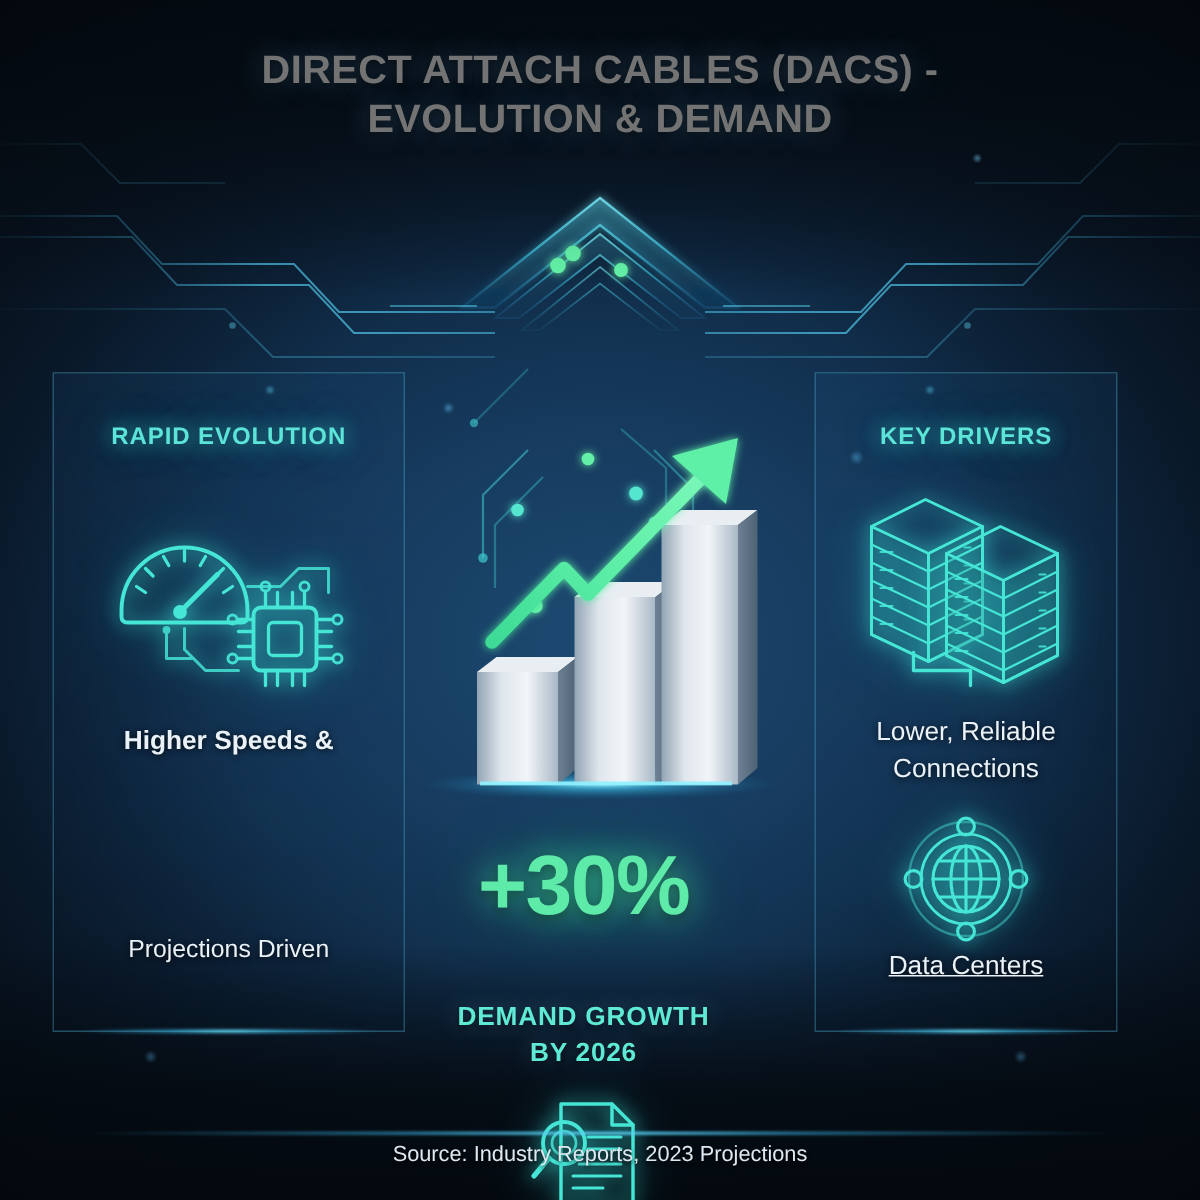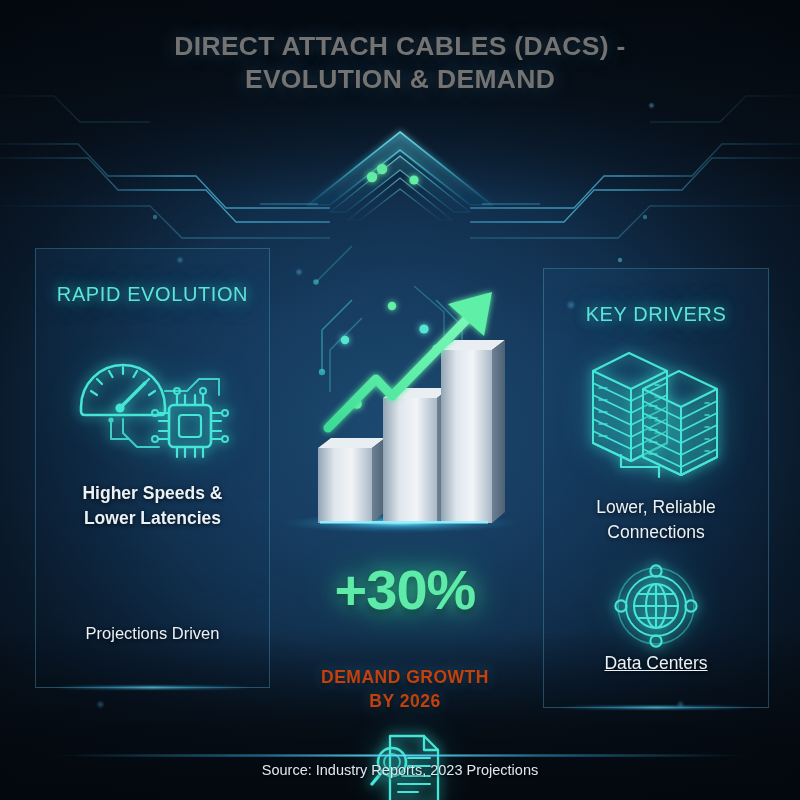--- a/index.html
+++ b/index.html
@@ -36,31 +36,31 @@
   .deco { position:absolute; inset:0; }
 
   
   .panel {
     position:absolute;
     border:1px solid rgba(90,190,225,.32);
     background:linear-gradient(170deg, rgba(30,90,140,.16) 0%, rgba(16,52,86,.10) 45%, rgba(10,30,52,.04) 100%);
     backdrop-filter:blur(1px);
   }
   #panel-left  { left:35px;  top:248px; width:235px; height:440px; }
-  #panel-right { left:543px; top:248px; width:226px; height:440px;margin-top:20px; }
+  #panel-right { left:543px; top:248px; width:202px; height:440px; }
 
   .panel-glowline {
     position:absolute; height:3px; left:6%; width:88%; bottom:-2px;
     background:radial-gradient(ellipse 50% 100% at 50% 50%, rgba(120,235,255,.95) 0%, rgba(60,190,235,.55) 38%, rgba(30,140,200,0) 100%);
     filter:blur(1px);
   }
 
   .panel-title {
     position:absolute; left:0; right:0; text-align:center;
-    font-size:20px; font-weight:normal; letter-spacing:.6px;
+    font-size:16px; font-weight:bold; letter-spacing:.6px;
     color:#5de4d8;
     text-shadow:0 0 14px rgba(70,225,215,.75), 0 0 32px rgba(50,200,200,.4);
   }
   #title-left  { top:34px; }
   #title-right { top:34px; }
 
   .panel-caption {
     position:absolute; left:8px; right:8px; text-align:center;
     color:#eaf2f8; font-size:17.5px; line-height:25px;
     text-shadow:0 1px 4px rgba(0,0,0,.8);
@@ -74,32 +74,32 @@
   #headline {
     position:absolute; left:0; right:0; top:30px;
     text-align:center;
     color:#737373;
     font-size:26.5px; font-weight:bold; line-height:33px;
     letter-spacing:.3px;
     text-shadow:0 0 18px rgba(120,190,240,.35), 0 2px 6px rgba(0,0,0,.85);
   }
 
   
-  #center-col { position:absolute; left:275px; top:120px; width:260px; height:600px; }
+  #center-col { position:absolute; left:259px; top:120px; width:260px; height:600px; }
 
   #pct {
     position:absolute; left:0; right:0; top:437px;
     text-align:center;
     font-size:56px; font-weight:bold; letter-spacing:-1px;
     color:#5eeaa8;
     text-shadow:0 0 22px rgba(70,235,160,.75), 0 0 48px rgba(50,210,140,.45), 0 3px 7px rgba(0,0,0,.55);
   }
   #demand {
     position:absolute; left:0; right:0; top:545px; text-align:center;
-    color:#c2410c; font-size:17.5px; font-weight:bold; line-height:24px;
+    color:#5eead4; font-size:17.5px; font-weight:bold; line-height:24px;
     letter-spacing:.5px;
     text-shadow:0 0 14px rgba(120,200,245,.35), 0 2px 5px rgba(0,0,0,.8);
   }
 
   
   #footer-rule {
     position:absolute; left:0; top:754px; width:800px; height:3px;
     background:radial-gradient(ellipse 44% 100% at 50% 50%, rgba(110,230,255,.9) 0%, rgba(55,175,225,.5) 40%, rgba(20,90,140,0) 100%);
     filter:blur(.6px);
   }
@@ -335,21 +335,20 @@
           <path d="M102 62 H124 L136 50 H156 V66"></path>
           <path d="M60 90 V104 L74 118 H96"></path>
           <path d="M48 92 V110 H66"></path>
           <circle cx="48" cy="91" r="2.6" fill="#46e6d6" stroke="none"></circle>
         </g>
       </svg>
     </div>
 
     <div class="panel-caption" style="top:232px;font-weight:bold;">
       <div>Higher Speeds &amp;</div>
-      <div>Lower Latencies</div>
     </div>
 
     <div class="panel-caption small" style="top:372px;">Projections Driven</div>
   </div>
 
   <div class="panel" id="panel-right">
     <div class="panel-glowline"></div>
 
     <div class="panel-title" id="title-right">KEY DRIVERS</div>
 

